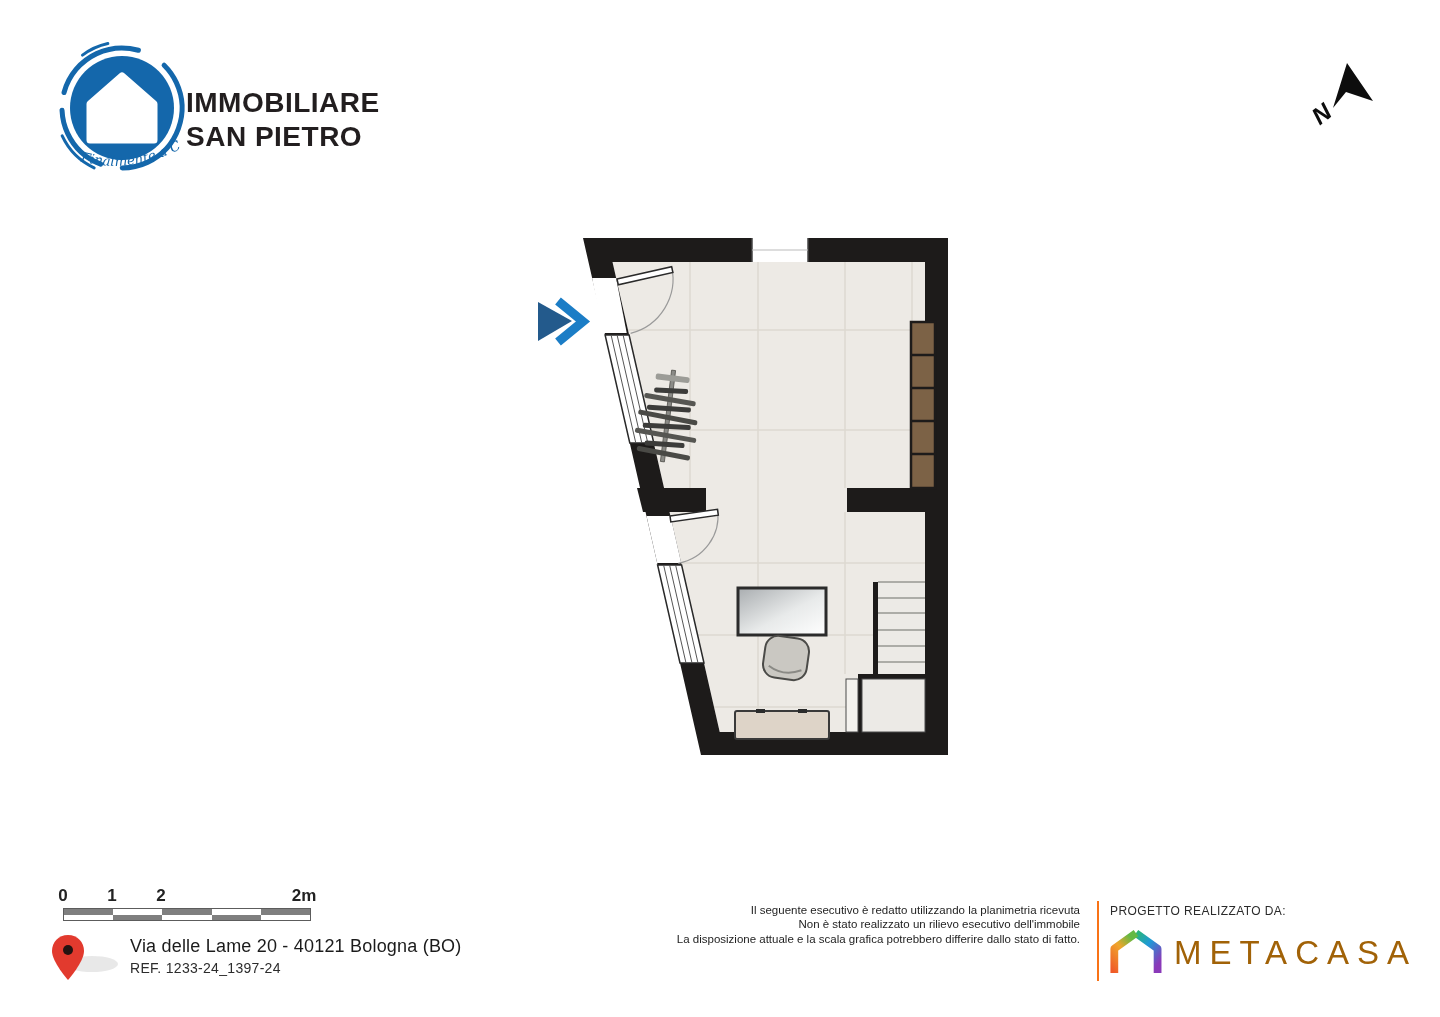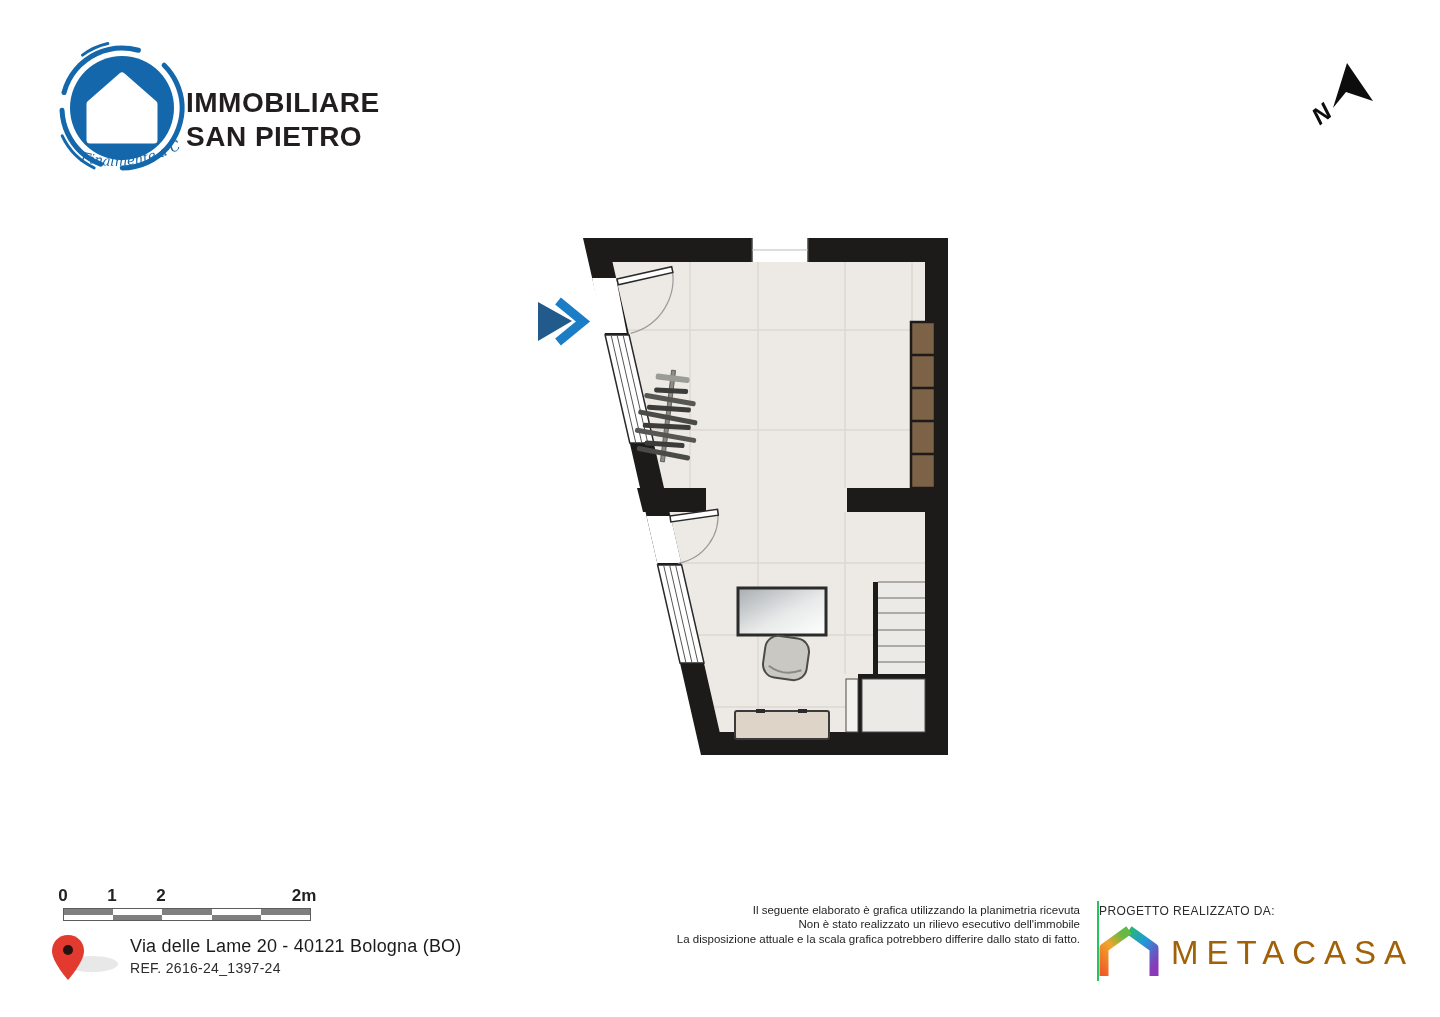--- a/index.html
+++ b/index.html
@@ -34,21 +34,21 @@
   .loc-address { font-size:18px; font-weight:400; color:#1b1b1b; letter-spacing:0.2px; }
   .loc-ref { font-size:14px; color:#2c2c2c; margin-top:3px; letter-spacing:0.3px; }
 
   
   .print-info { right:360px; top:903px; width:470px; text-align:right; color:#1e1e1e; }
   .print-format { font-size:12.5px; font-weight:700; margin-bottom:12px; }
   .print-line { font-size:11.5px; line-height:1.25; }
 
   
   .credits { left:1097px; top:901px; width:320px; height:80px;
-    border-left:2px solid #22c55e; }
+    border-left:2px solid #f97316; padding-left:11px; }
   .credits-label { font-size:12px; letter-spacing:0.4px; color:#2b2b2b; margin-top:3px; }
   .credits-row { display:flex; align-items:center; margin-top:7px; }
   .metacasa-wordmark { font-size:33px; font-weight:300; letter-spacing:8px;
     color:#a16207; margin-left:12px; white-space:nowrap; }
 </style>
 </head>
 <body>
 
 <div class="page">
 
@@ -221,26 +221,26 @@
   </div>
 
   <div class="abs location">
     <svg width="72" height="52" viewBox="0 0 72 52">
       <ellipse cx="42" cy="32" rx="26" ry="8" fill="#dcdcdc" opacity="0.65"></ellipse>
       <path d="M18 3 c-9.5 0 -16 7.2 -16 16 c0 11 16 29 16 29 s16 -18 16 -29 c0 -8.8 -6.5 -16 -16 -16 z" fill="#e23a2e"></path>
       <circle cx="18" cy="18" r="5" fill="#241311"></circle>
     </svg>
     <div class="loc-text">
       <div class="loc-address">Via delle Lame 20 - 40121 Bologna (BO)</div>
-      <div class="loc-ref">REF. 2616-24_1397-24</div>
+      <div class="loc-ref">REF. 1233-24_1397-24</div>
     </div>
   </div>
 
   <div class="abs print-info">
-    <div class="print-line">Il seguente elaborato è grafica utilizzando la planimetria ricevuta</div>
+    <div class="print-line">Il seguente esecutivo è redatto utilizzando la planimetria ricevuta</div>
     <div class="print-line">Non è stato realizzato un rilievo esecutivo dell'immobile</div>
     <div class="print-line">La disposizione attuale e la scala grafica potrebbero differire dallo stato di fatto.</div>
   </div>
 
   <div class="abs credits">
     <div class="credits-label">PROGETTO REALIZZATO DA:</div>
     <div class="credits-row">
       <svg width="60" height="56" viewBox="0 0 60 56">
         <defs>
           <linearGradient id="mcRight" x1="0" y1="0" x2="0.7" y2="1">

